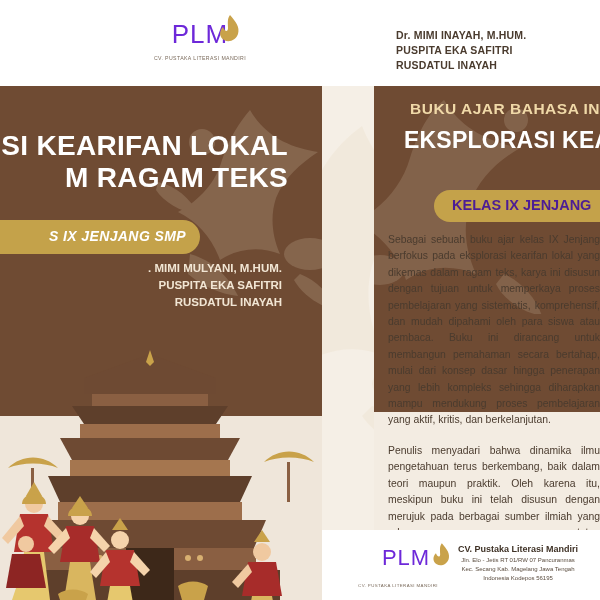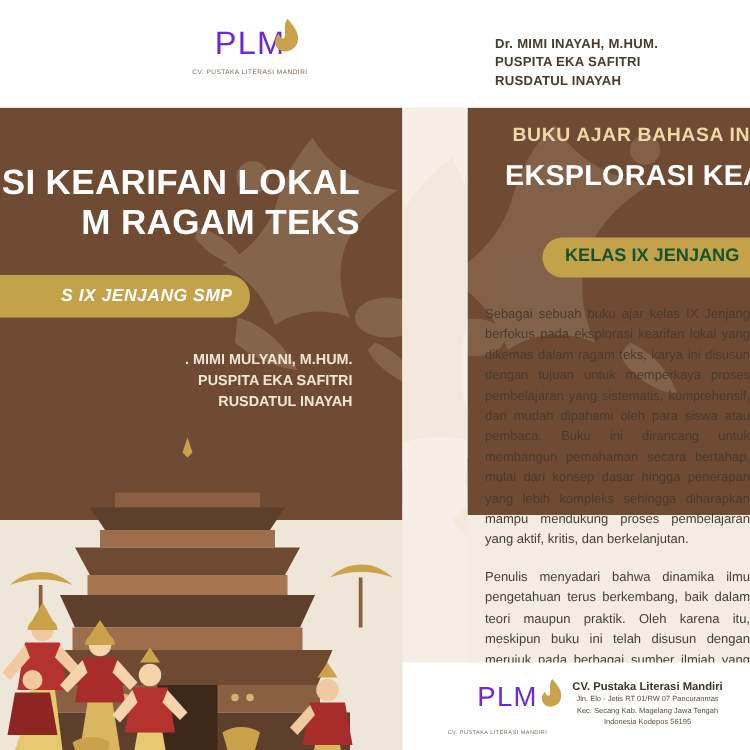--- a/index.html
+++ b/index.html
@@ -127,21 +127,21 @@
     right: 14px; top: 8px;
     font-size: 14px;
     font-weight: bold;
     color: #ffffff;
     letter-spacing: 0.4px;
     white-space: nowrap;
     font-style: italic;
   }
   .authors-left {
     position: absolute;
-    left: 0; top: 194px;
+    left: 0; top: 174px;
     width: 282px;
     text-align: right;
     font-size: 11.5px;
     font-weight: bold;
     color: #f2e6d4;
     line-height: 17px;
   }
 
   
   .illus {
@@ -223,33 +223,33 @@
     left: 60px; top: 104px;
     width: 200px; height: 32px;
     background: #c4a24a;
     border-radius: 16px 0 0 16px;
   }
   .badge-right span {
     position: absolute;
     left: 18px; top: 7px;
     font-size: 14.5px;
     font-weight: bold;
-    color: #14532d;
+    color: #4c1d95;
     white-space: nowrap;
   }
   .body-text {
     position: absolute;
     left: 14px; top: 146px;
     width: 212px;
     font-size: 10.4px;
     line-height: 16.4px;
     color: #4a3b2e;
     text-align: justify;
   }
-  .body-text p { margin: 12px 0 14px 0; }
+  .body-text p { margin: 0 0 14px 0; }
 
   
   .pub-bar {
     position: absolute;
     left: 322px; bottom: 0;
     width: 278px; height: 70px;
     background: #ffffff;
     z-index: 30;
   }
   .pub-logo {

